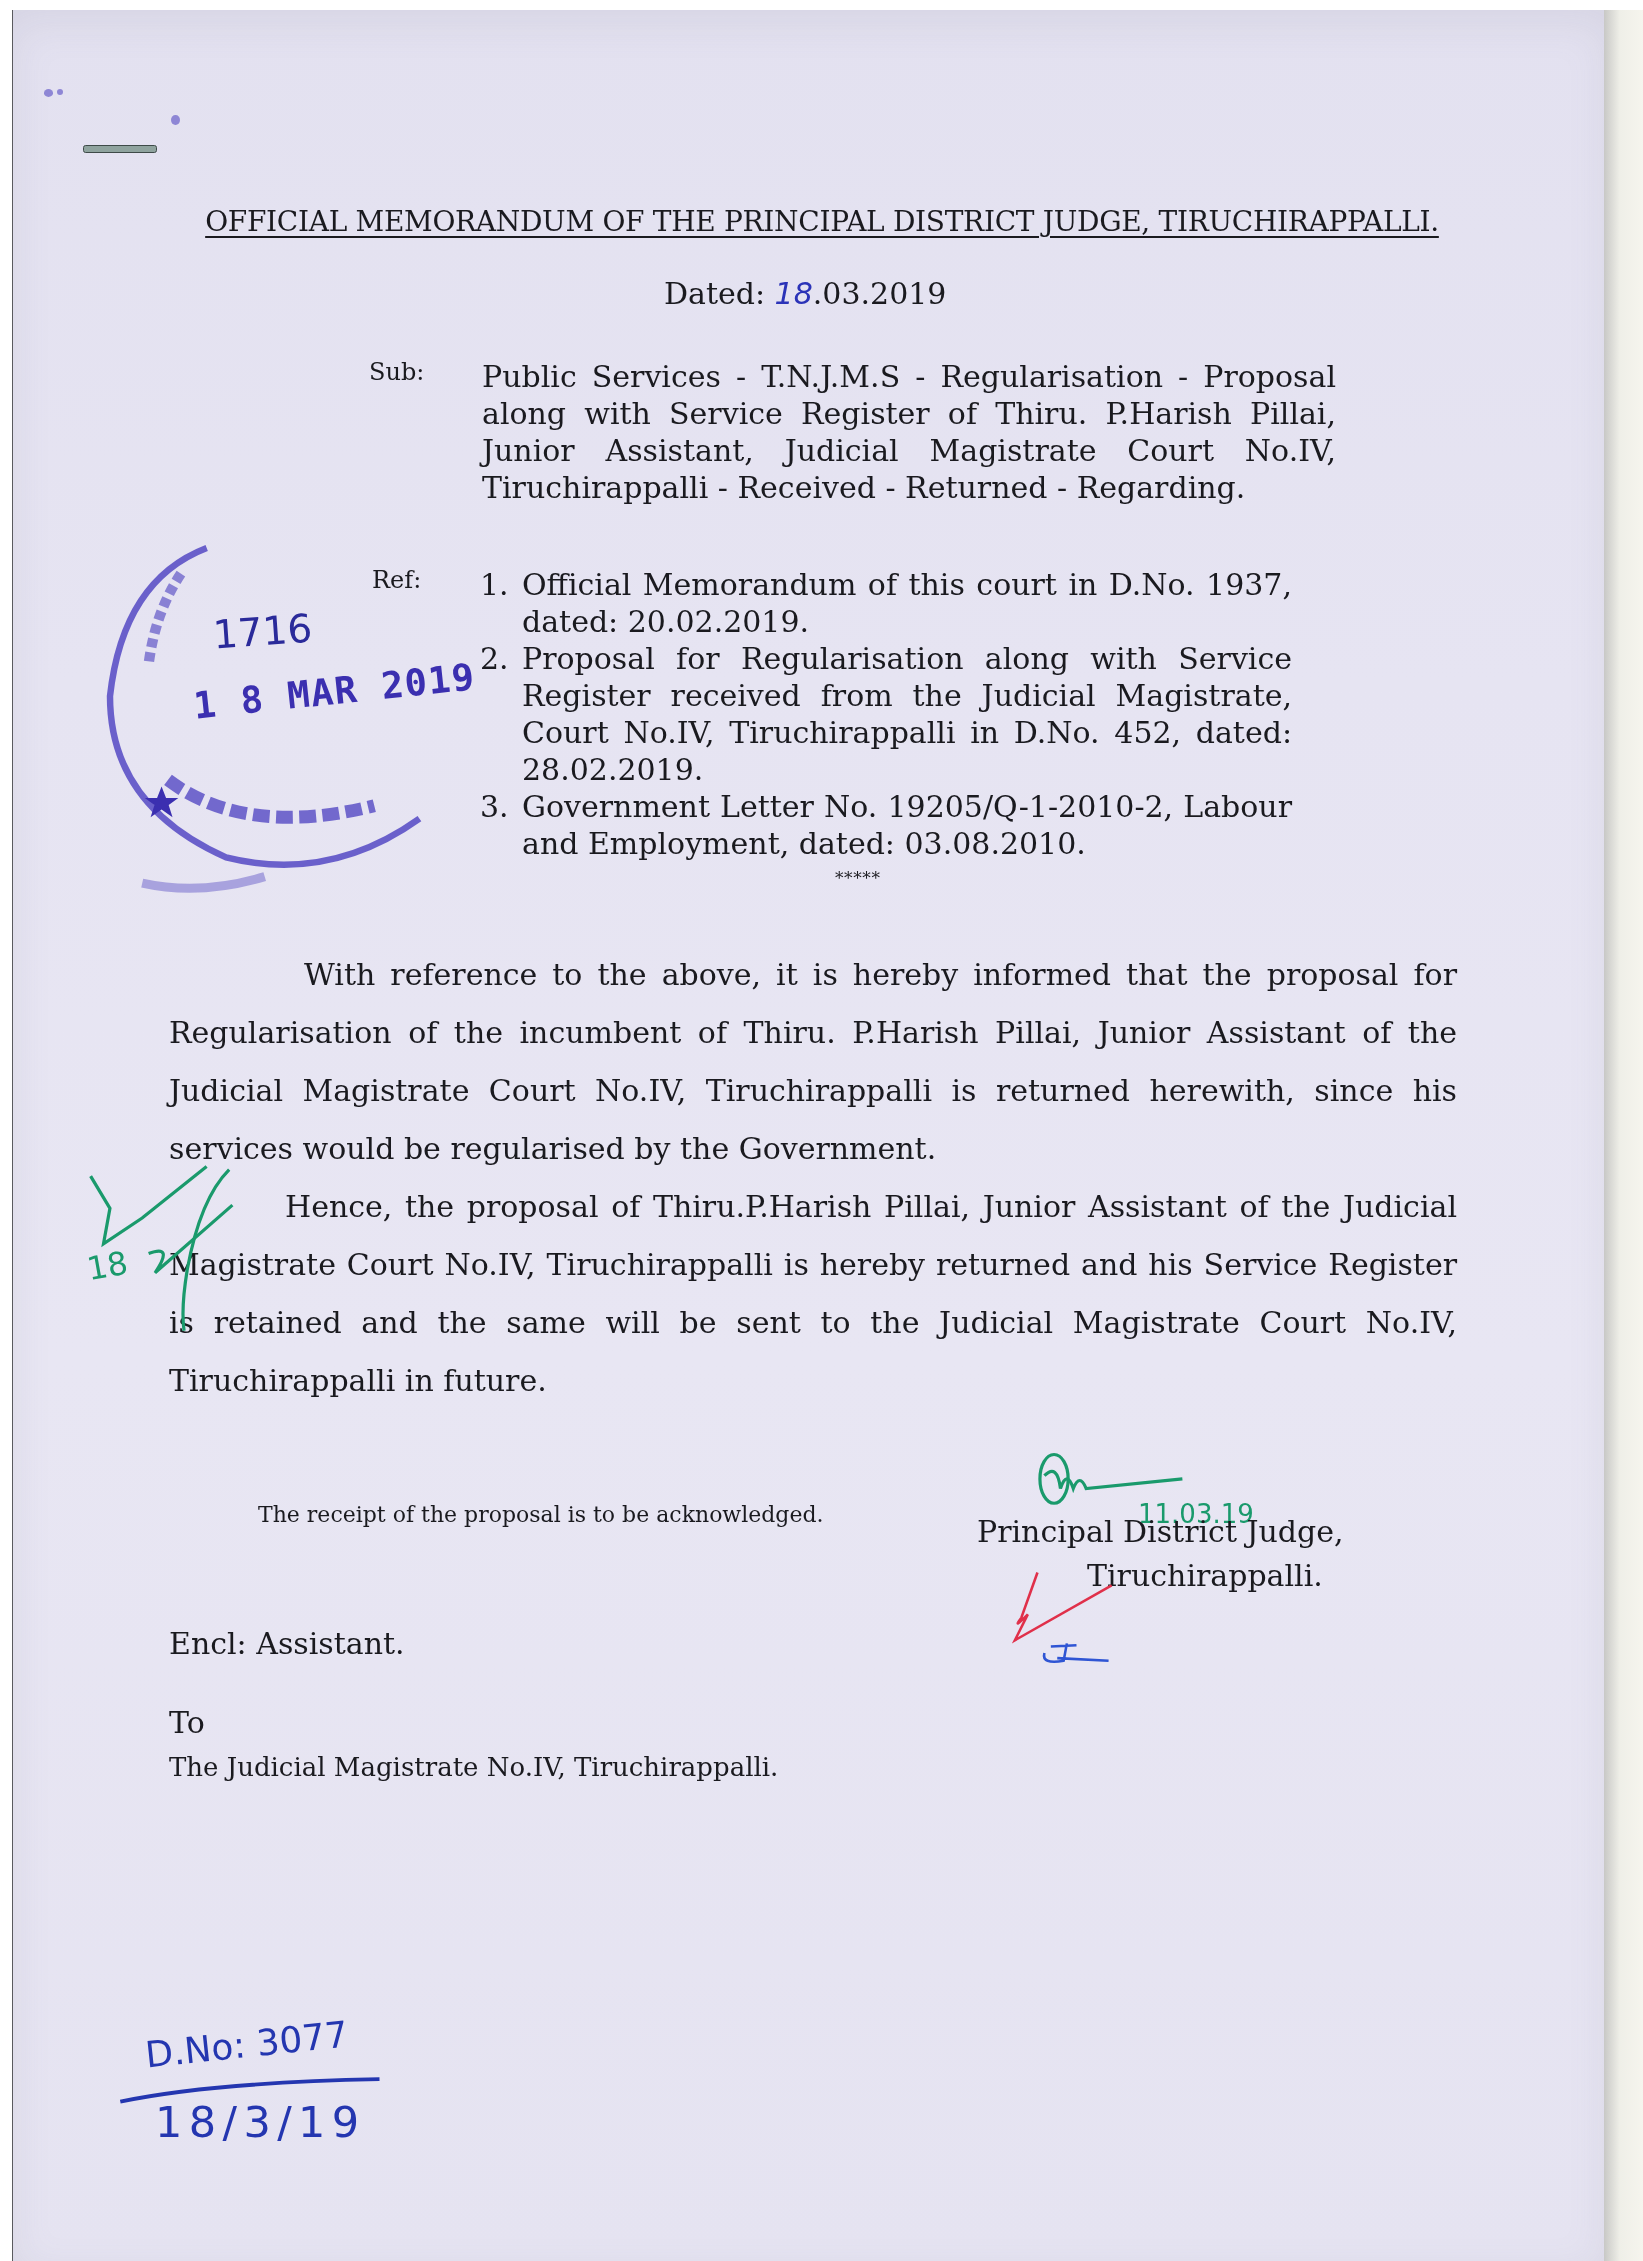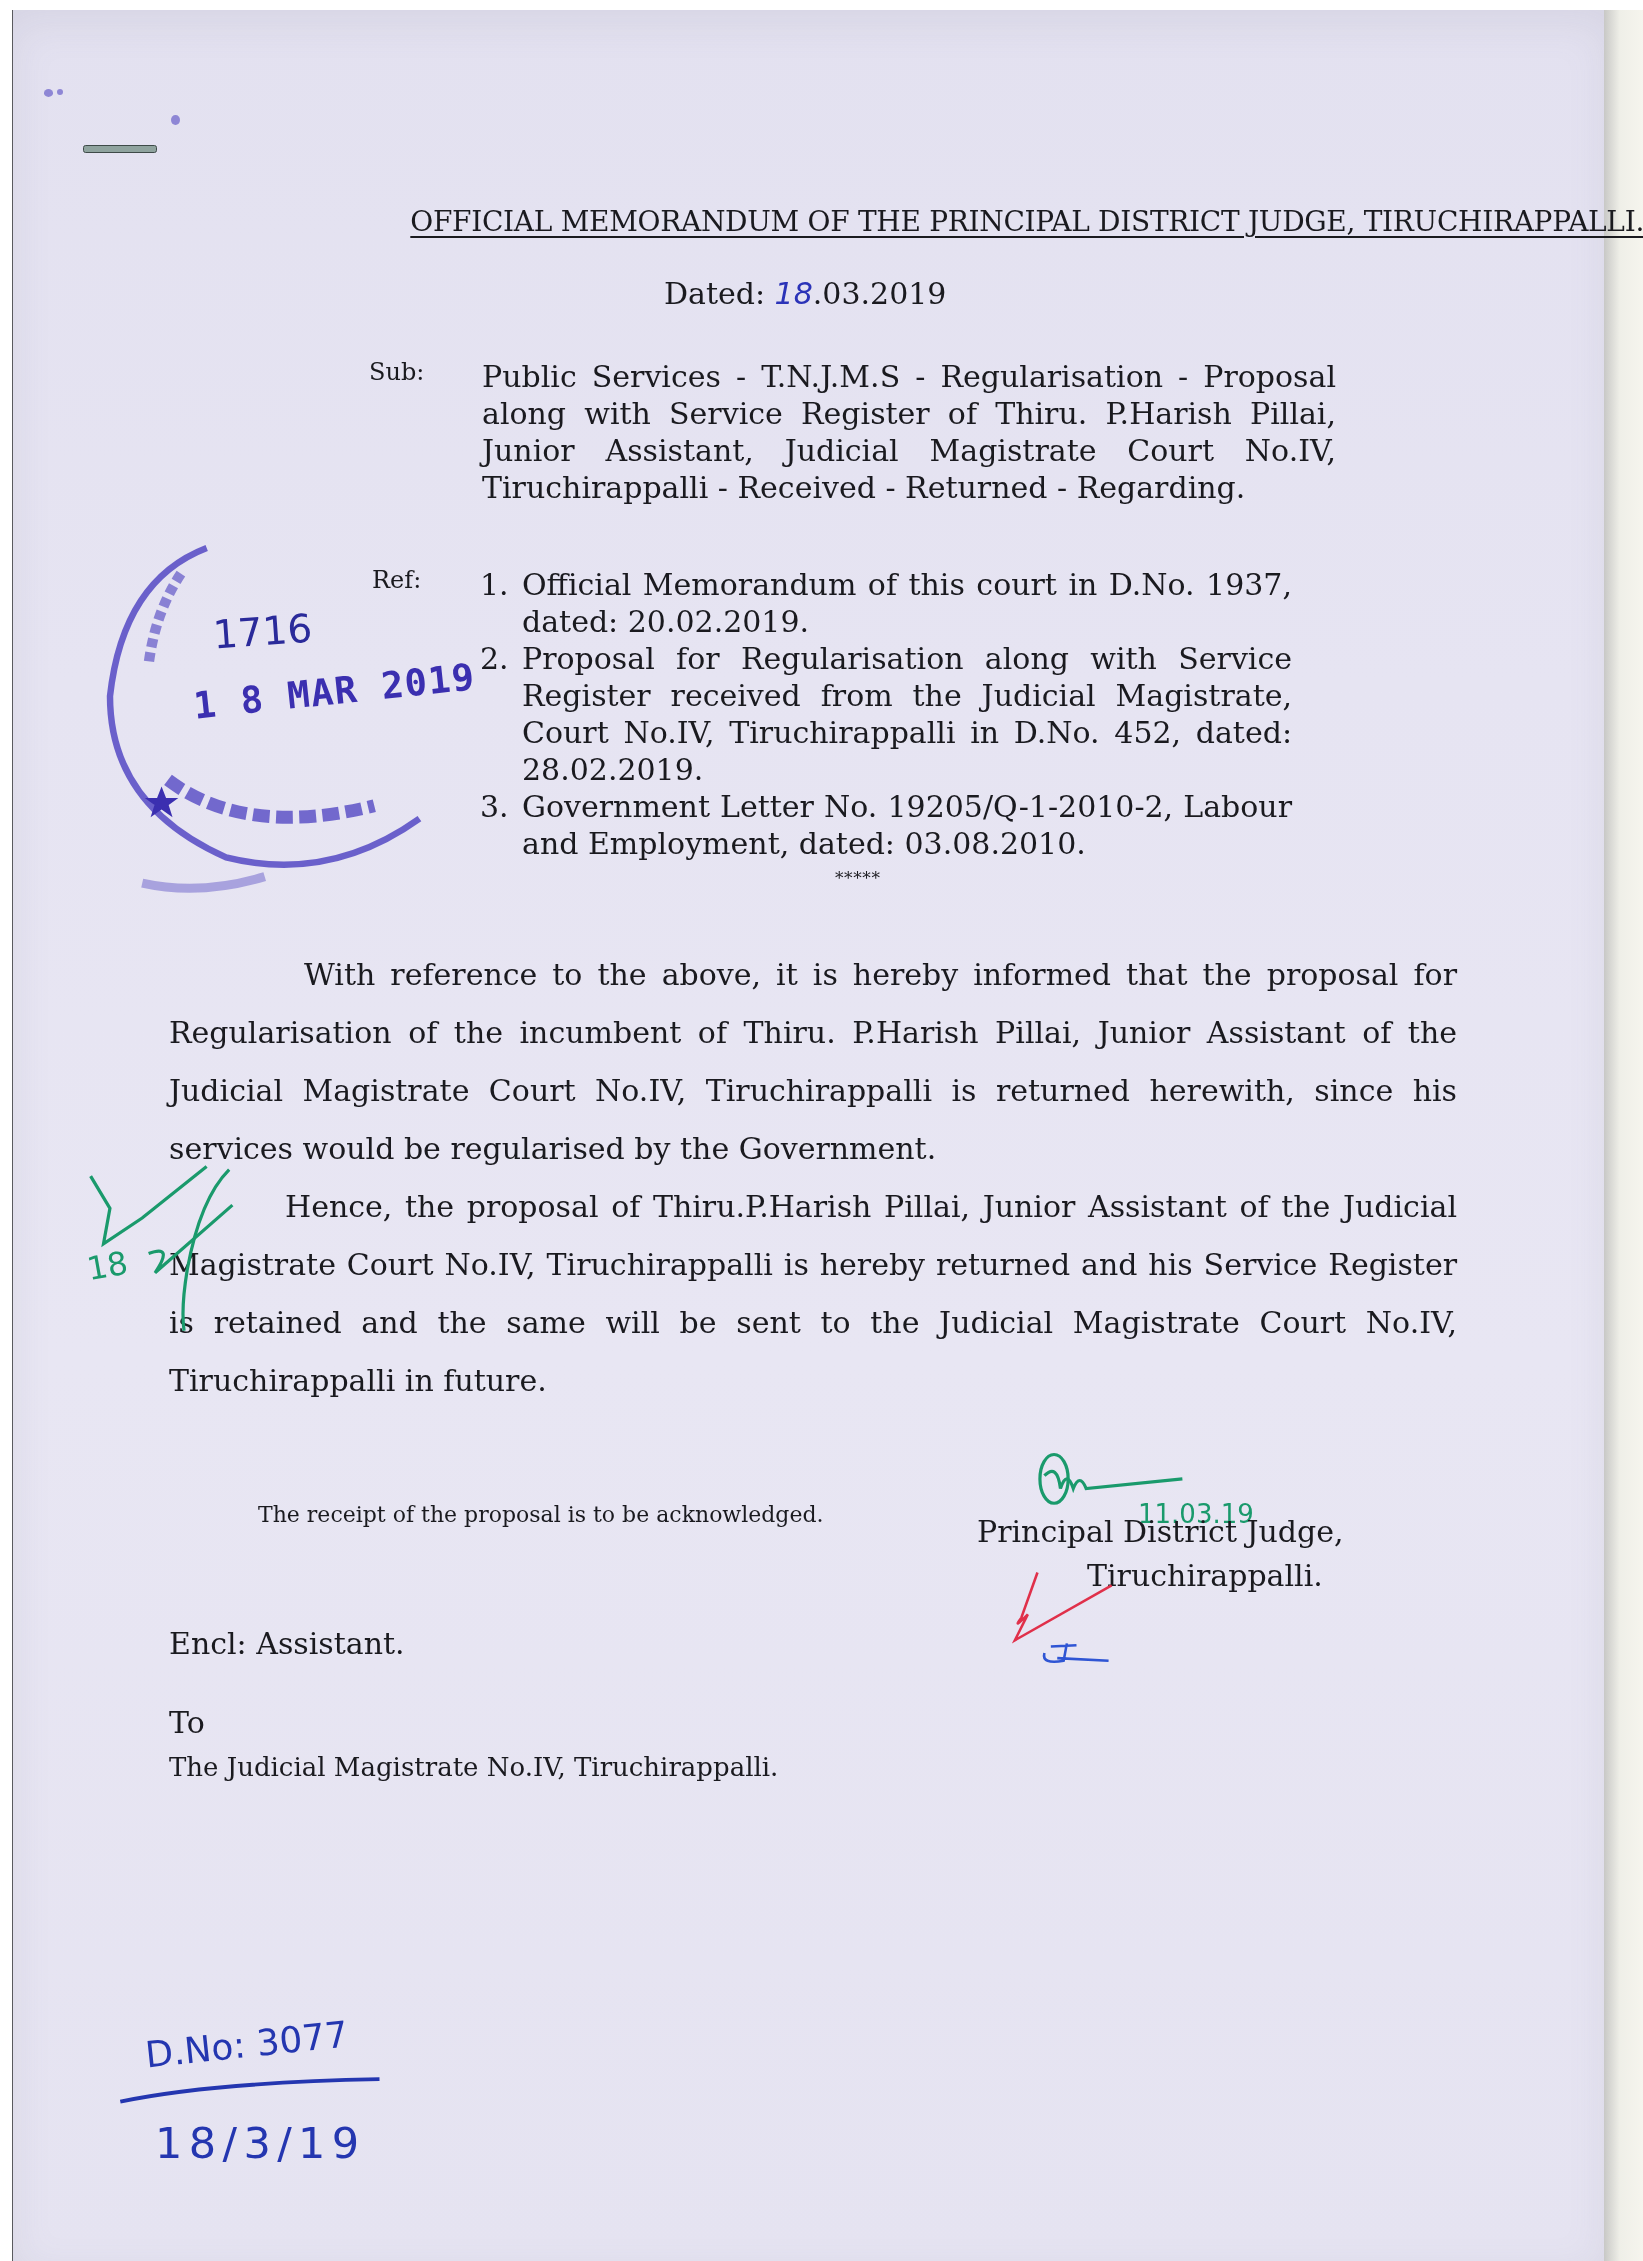--- a/index.html
+++ b/index.html
@@ -53,21 +53,21 @@
       border-radius: 50%;
       background: #6a5fc9;
       opacity: 0.7;
     }
 
     .title {
       position: absolute;
       left: 0;
       width: 1644px;
       top: 205px;
-      text-align: right;
+      text-align: center;
       font-size: 28px;
       text-decoration: underline;
       text-underline-offset: 5.2px;
       letter-spacing: -0.3px;
     }
     .dated {
       position: absolute;
       left: 664px;
       top: 276px;
       font-size: 30px;
@@ -219,21 +219,21 @@
       position: absolute;
       left: 29px;
       top: 6.4px;
       font-size: 36px;
       color: #2436b0;
       transform: rotate(-6deg);
     }
     .dno-bottom {
       position: absolute;
       left: 39px;
-      top: 100px;
+      top: 79px;
       font-size: 43px;
       color: #2436b0;
       letter-spacing: 6.4px;
     }
   </style>
 </head>
 <body>
 
 <div class="scanner-bg"></div>
 <div class="paper"></div>

